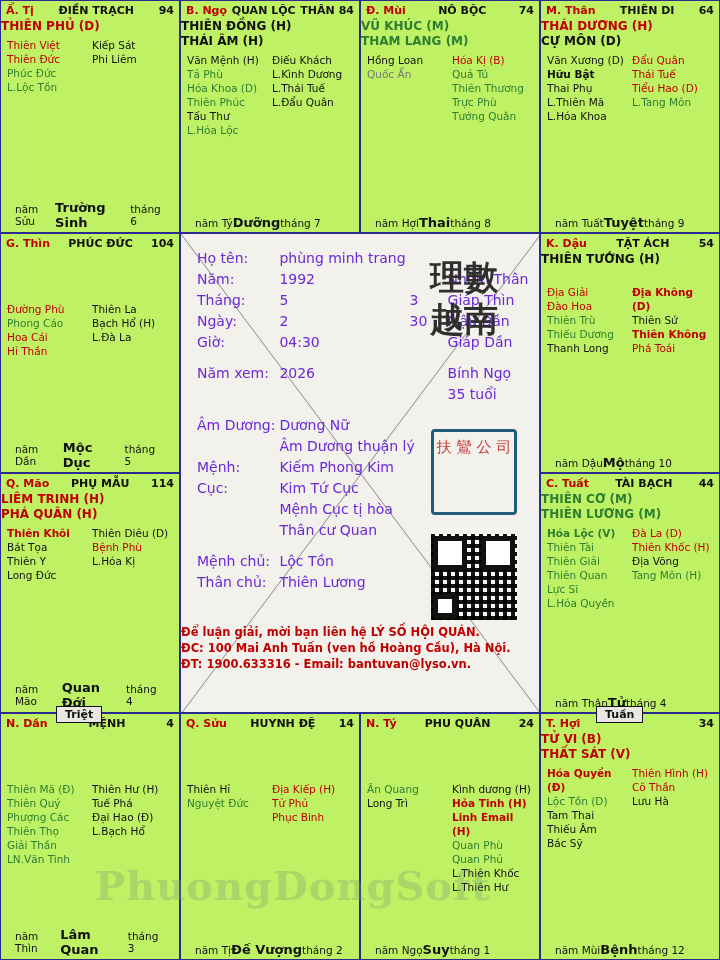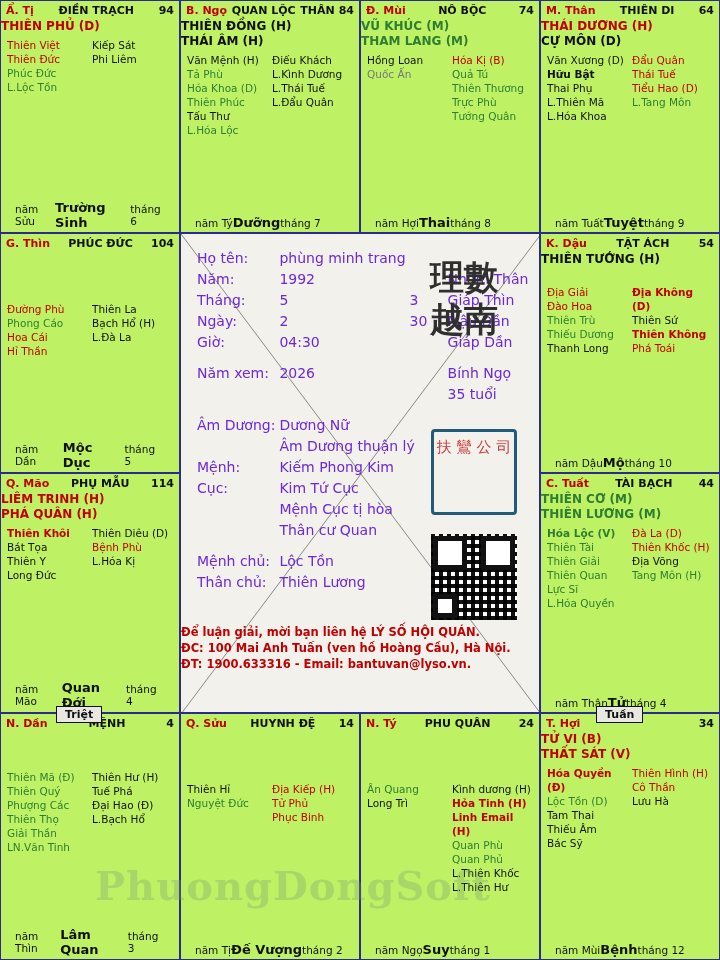--- a/index.html
+++ b/index.html
@@ -511,21 +511,21 @@
       <span>tháng 4</span>
     </div>
   </div>
 
   <div class="cell">
     <div class="phead">
       <span class="br">N. Dần</span>
       <span class="mid">MỆNH</span>
       <span class="num">4</span>
     </div>
-    <div class="cols" style="margin-top:36px">
+    <div class="cols" style="margin-top:48px">
       <div class="c">
         <div class="g">Thiên Mã (Đ)</div>
         <div class="g">Thiên Quý</div>
         <div class="g">Phượng Các</div>
         <div class="g">Thiên Thọ</div>
         <div class="g">Giải Thần</div>
         <div class="g">LN.Văn Tinh</div>
       </div>
       <div class="c">
         <div class="k">Thiên Hư (H)</div>

